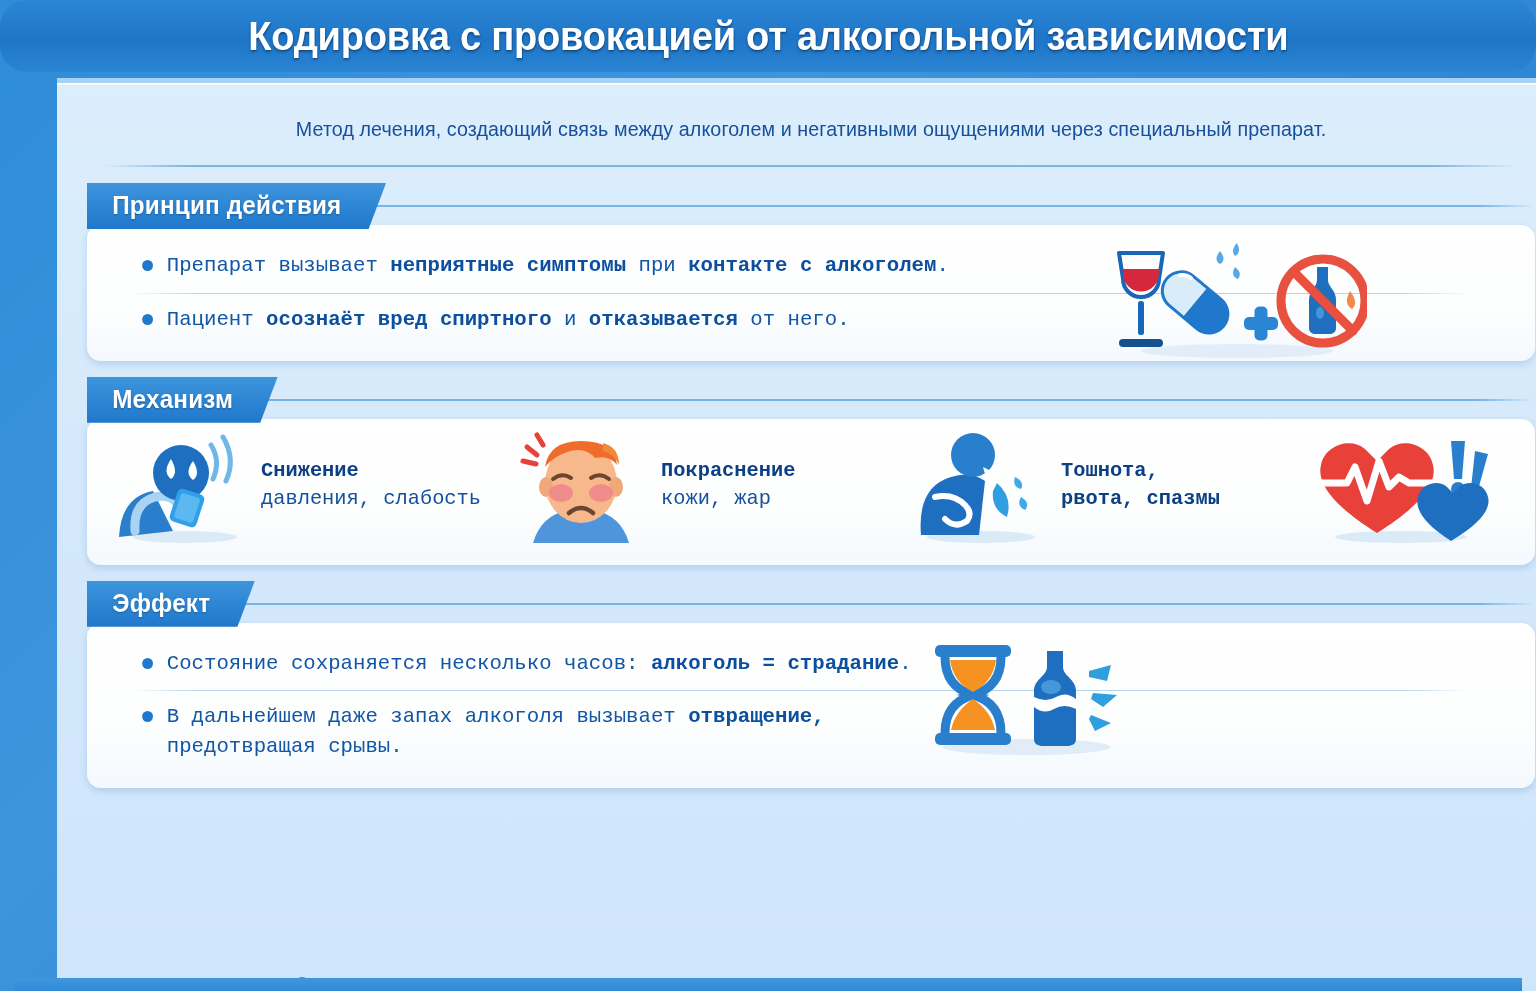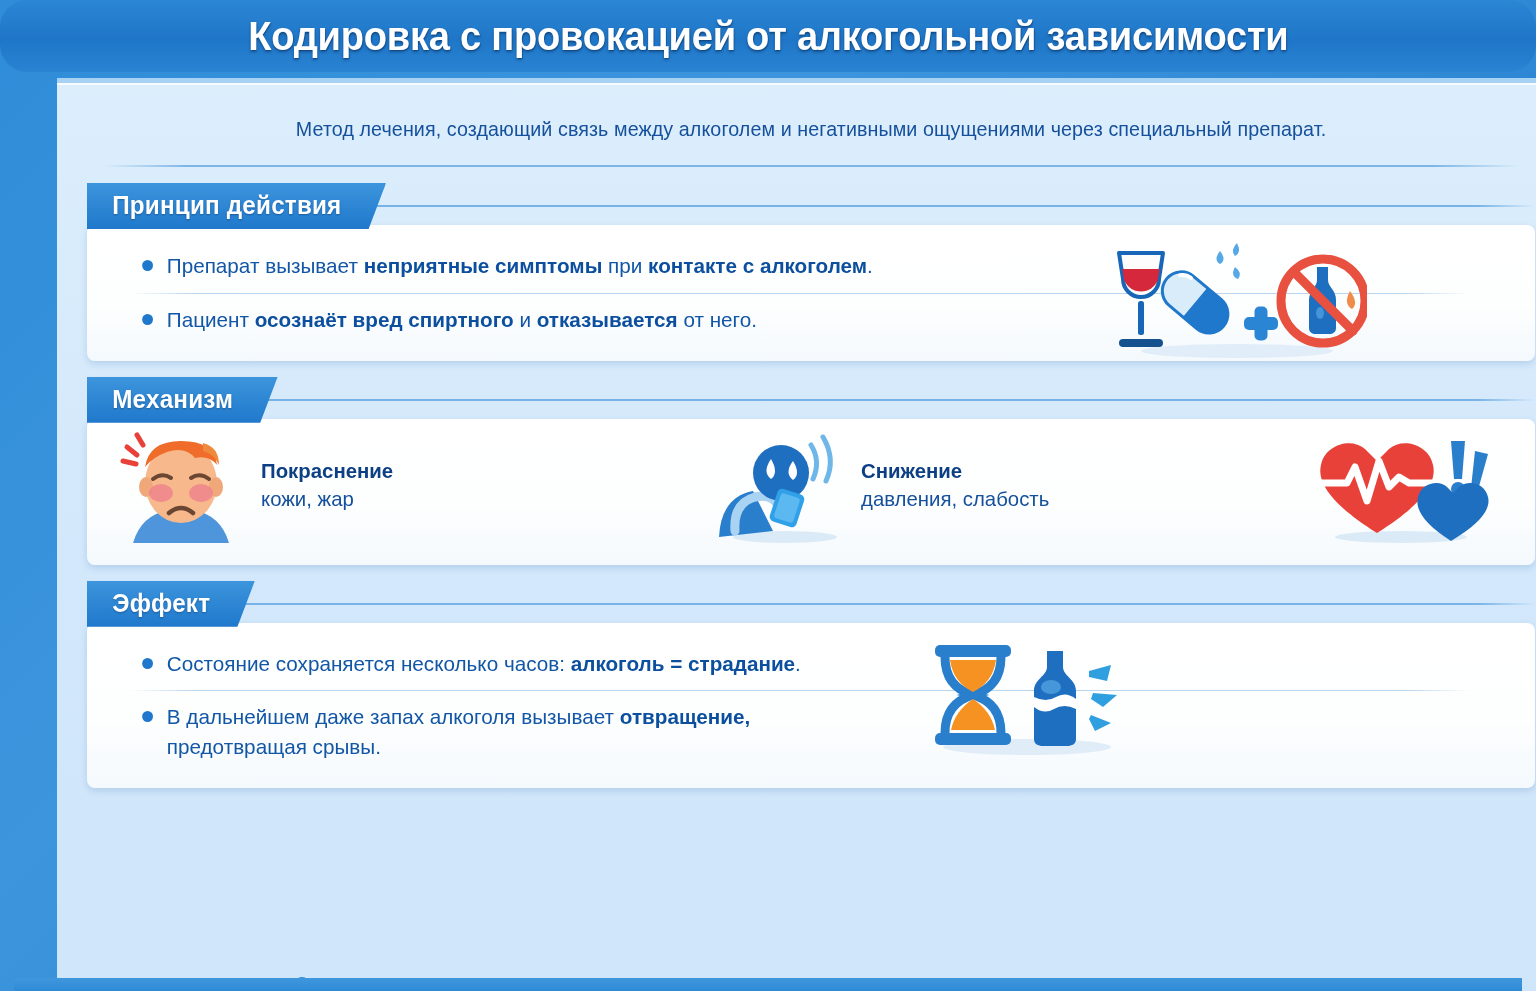--- a/index.html
+++ b/index.html
@@ -92,23 +92,24 @@
     left: 0; right: 0; top: 22px;
     height: 2px;
     background: linear-gradient(90deg, rgba(92,160,220,0) 0, #77b3e6 4%, #77b3e6 96%, rgba(92,160,220,0) 100%);
     z-index: 1;
   }
 
   .card {
     position: relative;
     margin-top: -4px;
     background: linear-gradient(180deg, #ffffff 0%, #fdfefe 60%, #f4f9fd 100%);
-    border-radius: 8px;
+    border-radius: 14px;
     box-shadow: 0 3px 7px rgba(35,95,160,.18);
     z-index: 2;
+    font-family: Liberation Mono, monospace;
   }
 
   
   .rows { padding: 14px 0 14px 0; }
   .row {
     position: relative;
     display: flex;
     align-items: flex-start;
     padding: 12px 40px 12px 56px;
     color: #1256a6;
@@ -256,20 +257,43 @@
         </div>
       </div>
     </div>
 
     <div class="section">
       <div class="tab-rule"></div>
       <div class="tab">Механизм</div>
       <div class="card">
 
         <div class="symptoms">
+
+          <div class="sym">
+            <div class="sym-ico">
+              <svg width="140" height="120" viewBox="0 0 140 120">
+                <ellipse cx="74" cy="112" rx="52" ry="6" fill="#cfe2f4" opacity=".7"></ellipse>
+                <path d="M8 112 q2 -40 34 -46 l20 40 z" fill="#2a7fcd"></path>
+                <path d="M24 106 q-2 -28 20 -34 q18 -4 24 10" stroke="#a9d3f2" stroke-width="9" fill="none" stroke-linecap="round"></path>
+                <circle cx="70" cy="48" r="28" fill="#1f6fc0"></circle>
+                <path d="M60 34 q8 14 0 20 q-9 -7 0 -20z" fill="#fff"></path>
+                <path d="M82 36 q8 13 0 19 q-9 -7 0 -19z" fill="#fff"></path>
+                <rect x="62" y="66" width="28" height="34" rx="5" fill="#30a0e8" transform="rotate(18 76 83)"></rect>
+                <rect x="66" y="70" width="20" height="26" rx="3" fill="#5cb8f0" transform="rotate(18 76 83)"></rect>
+                <g stroke="#6fb7e8" stroke-width="5" fill="none" stroke-linecap="round">
+                  <path d="M100 20 q10 16 2 34"></path>
+                  <path d="M112 12 q13 22 3 44"></path>
+                </g>
+              </svg>
+            </div>
+            <div class="sym-txt">
+              <span class="l1">Снижение</span>
+              <span class="l2">давления, слабость</span>
+            </div>
+          </div>
 
           <div class="sym">
             <div class="sym-ico">
               <svg width="140" height="120" viewBox="0 0 140 120">
                 <path d="M22 118 q8 -28 36 -33 h24 q28 5 36 33z" fill="#4f95db"></path>
                 <path d="M60 80 h20 v12 h-20z" fill="#f2a97e"></path>
                 <ellipse cx="70" cy="58" rx="36" ry="40" fill="#f7b98c"></ellipse>
                 <ellipse cx="35" cy="62" rx="7" ry="10" fill="#f0a87a"></ellipse>
                 <ellipse cx="105" cy="62" rx="7" ry="10" fill="#f0a87a"></ellipse>
                 <path d="M34 42 q4 -26 36 -26 q34 0 36 24 q-8 -10 -22 -7 q-10 -12 -28 -6 q-14 5 -22 15z" fill="#f06c2a"></path>
@@ -288,40 +312,37 @@
             </div>
             <div class="sym-txt">
               <span class="l1">Покраснение</span>
               <span class="l2">кожи, жар</span>
             </div>
           </div>
 
           <div class="sym">
             <div class="sym-ico">
               <svg width="140" height="120" viewBox="0 0 140 120">
-                <ellipse cx="74" cy="112" rx="52" ry="6" fill="#cfe2f4" opacity=".7"></ellipse>
-                <path d="M8 112 q2 -40 34 -46 l20 40 z" fill="#2a7fcd"></path>
-                <path d="M24 106 q-2 -28 20 -34 q18 -4 24 10" stroke="#a9d3f2" stroke-width="9" fill="none" stroke-linecap="round"></path>
-                <circle cx="70" cy="48" r="28" fill="#1f6fc0"></circle>
-                <path d="M60 34 q8 14 0 20 q-9 -7 0 -20z" fill="#fff"></path>
-                <path d="M82 36 q8 13 0 19 q-9 -7 0 -19z" fill="#fff"></path>
-                <rect x="62" y="66" width="28" height="34" rx="5" fill="#30a0e8" transform="rotate(18 76 83)"></rect>
-                <rect x="66" y="70" width="20" height="26" rx="3" fill="#5cb8f0" transform="rotate(18 76 83)"></rect>
-                <g stroke="#6fb7e8" stroke-width="5" fill="none" stroke-linecap="round">
-                  <path d="M100 20 q10 16 2 34"></path>
-                  <path d="M112 12 q13 22 3 44"></path>
+                <ellipse cx="70" cy="112" rx="54" ry="6" fill="#cfe2f4" opacity=".7"></ellipse>
+                <path d="M10 110 q-4 -48 30 -58 q20 -6 34 4 l-6 54 z" fill="#1f6fc0"></path>
+                <circle cx="62" cy="30" r="22" fill="#2a7fcd"></circle>
+                <path d="M24 72 q18 -4 30 8 q8 8 2 16 q-12 8 -22 -2" stroke="#fff" stroke-width="6" fill="none" stroke-linecap="round"></path>
+                <path d="M72 42 l24 12 l-16 16 z" fill="#fff"></path>
+                <path d="M86 58 q16 14 10 34 q-16 -8 -14 -26z" fill="#2f9fe0"></path>
+                <g fill="#43a9e6">
+                  <path d="M104 52 q10 5 6 12 q-9 -2 -6 -12z"></path>
+                  <path d="M110 72 q10 6 4 13 q-9 -4 -4 -13z"></path>
                 </g>
               </svg>
             </div>
-            <div class="sym-txt">
-              <span class="l1">Снижение</span>
-              <span class="l2">давления, слабость</span>
-            </div>
-          </div>
-
+            <div class="sym-txt both">
+              <span class="l1">Тошнота,</span>
+              <span class="l2">рвота, спазмы</span>
+            </div>
+          </div>
 
           <div class="sym" style="flex:0 0 200px;">
             <div class="sym-ico" style="width:190px;">
               <svg width="190" height="120" viewBox="0 0 190 120">
                 <ellipse cx="90" cy="112" rx="66" ry="6" fill="#cfe2f4" opacity=".7"></ellipse>
                 <path d="M66 108 C 18 78 6 56 10 40 C 14 20 40 12 54 24 L 66 36 L 78 24 C 92 12 118 20 122 40 C 126 56 114 78 66 108z" fill="#e8413a"></path>
                 <path d="M10 58 h26 l8 -16 l12 34 l12 -40 l10 26 l10 -10 l10 6 h24" stroke="#fff" stroke-width="7" fill="none" stroke-linejoin="round" stroke-linecap="round"></path>
                 <g fill="#2a7fcd">
                   <path d="M140 16 l14 0 l-3 38 l-8 0z"></path>
                   <circle cx="147" cy="64" r="7"></circle>

